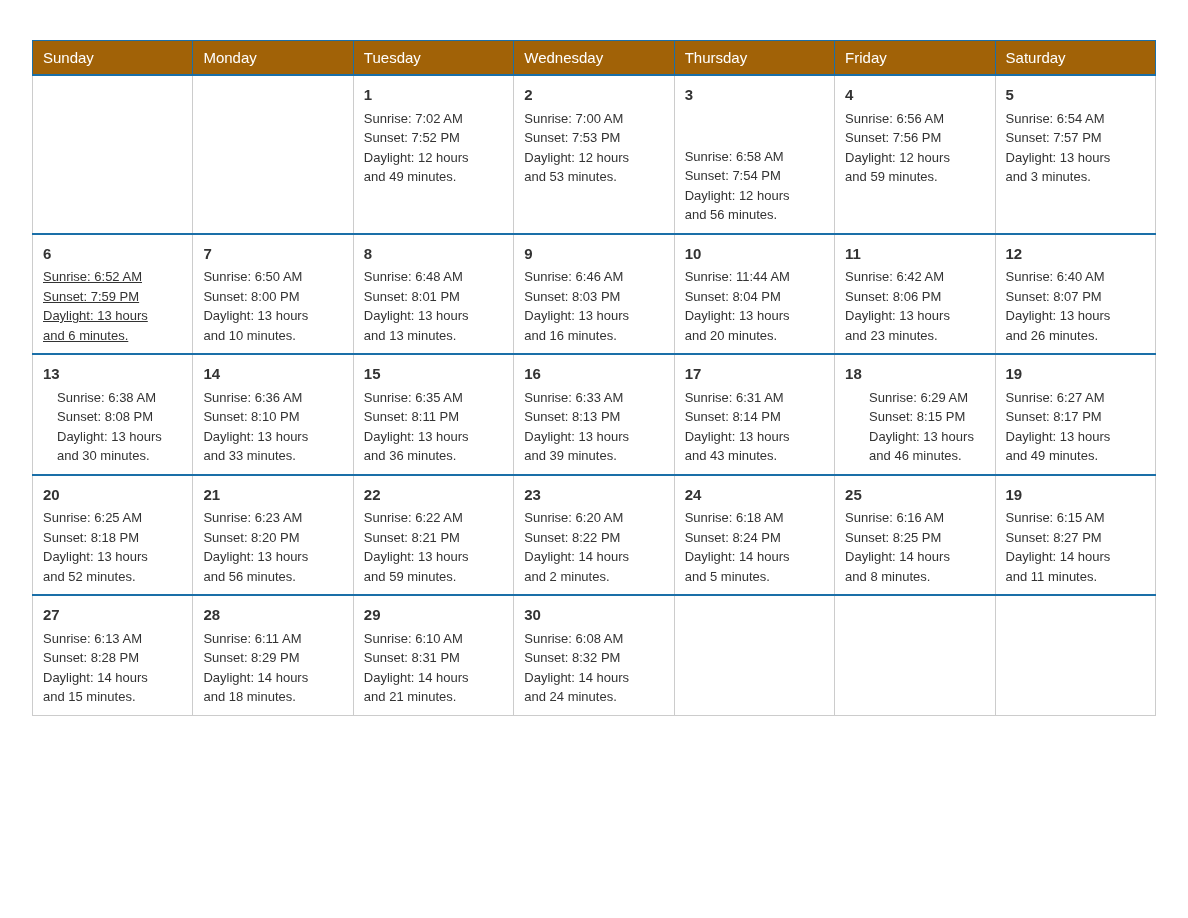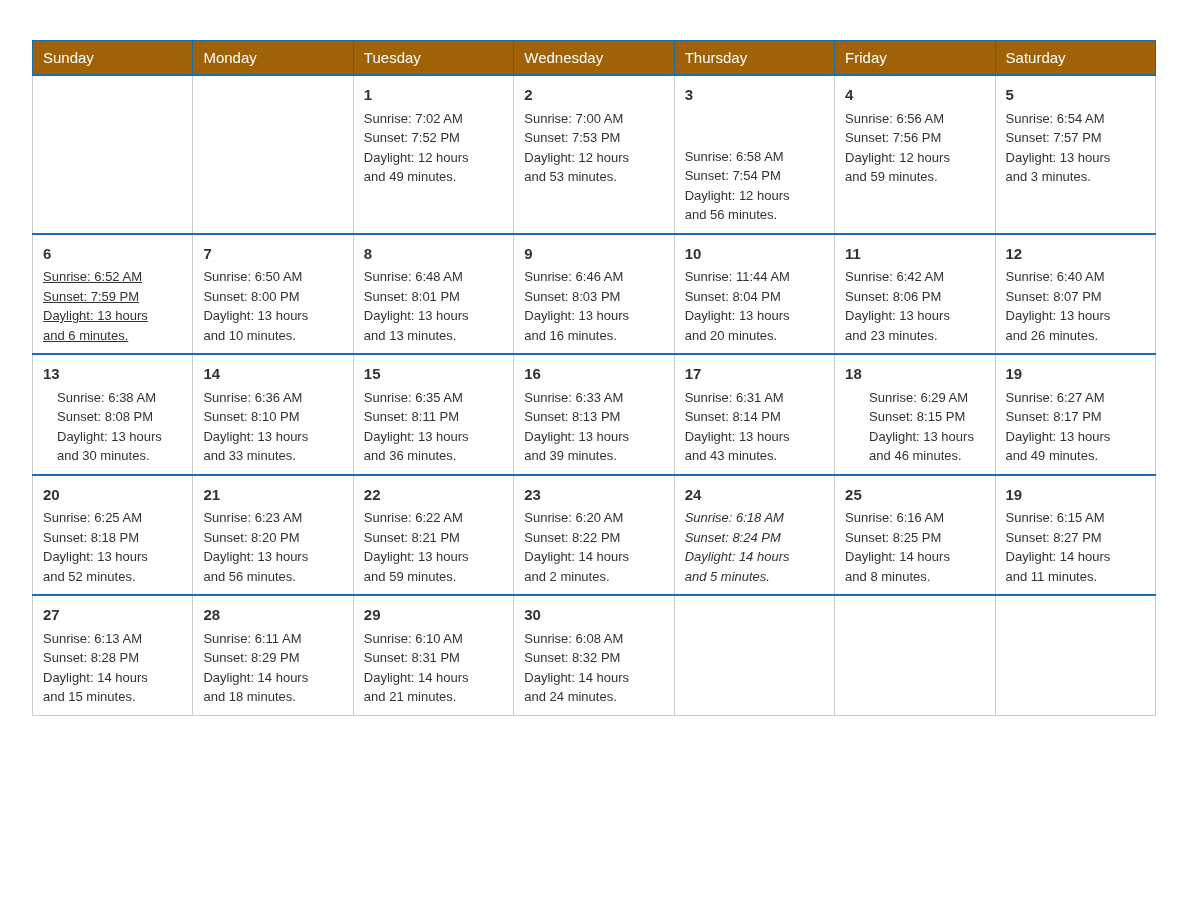--- a/index.html
+++ b/index.html
@@ -283,21 +283,21 @@
         </td>
         <td>
           <span class="day-number">23</span>
           <div class="day-info" style="white-space: pre-line;">Sunrise: 6:20 AM
 Sunset: 8:22 PM
 Daylight: 14 hours
 and 2 minutes.</div>
         </td>
         <td>
           <span class="day-number">24</span>
-          <div class="day-info" style="white-space: pre-line; font-style: italic;">Sunrise: 6:18 AM
+          <div class="day-info" style="white-space: pre-line;">Sunrise: 6:18 AM
 Sunset: 8:24 PM
 Daylight: 14 hours
 and 5 minutes.</div>
         </td>
         <td>
           <span class="day-number">25</span>
           <div class="day-info" style="white-space: pre-line;">Sunrise: 6:16 AM
 Sunset: 8:25 PM
 Daylight: 14 hours
 and 8 minutes.</div>

